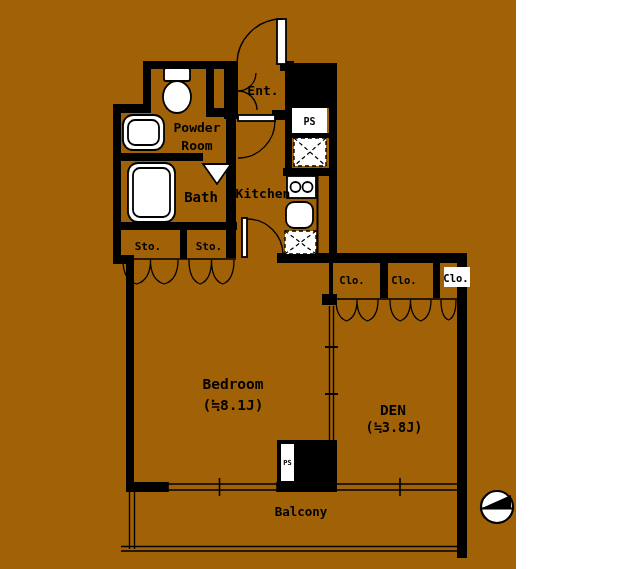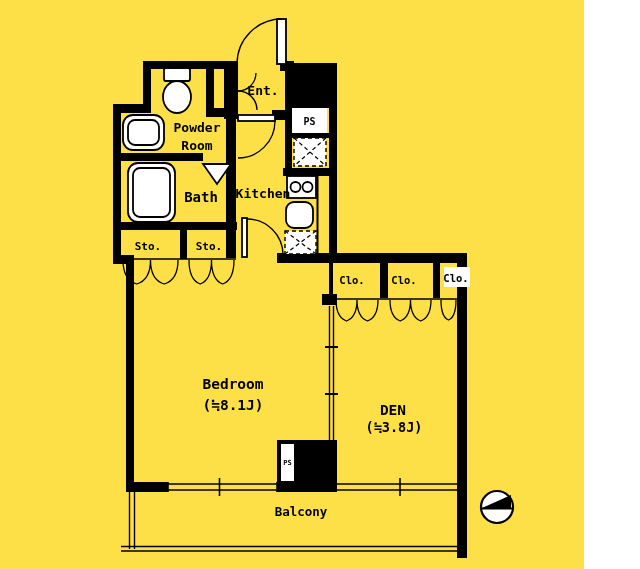--- a/index.html
+++ b/index.html
@@ -1,16 +1,16 @@
 <!DOCTYPE html>
 <html><head>
 <meta charset="utf-8">
 <style>
   html,body{margin:0;padding:0;background:#ffffff;}
-  .stage{position:relative;width:584px;height:569px;background:#fde047;overflow:hidden;}
+  .stage{position:relative;width:516px;height:569px;background:#a16207;overflow:hidden;}
   svg{position:absolute;left:0;top:0;}
   text{font-family:"DejaVu Sans Mono","DejaVu Sans",monospace;font-weight:bold;fill:#000;}
   .wall{fill:#000000;stroke:none;}
   .ln{stroke:#000000;fill:none;}
   .fixture{fill:#ffffff;stroke:#000000;stroke-width:1.8;}
   .arc{fill:none;stroke:#000000;stroke-width:1.3;}
   .dashbox{fill:#ffffff;stroke:#000000;stroke-width:1.4;stroke-dasharray:4 3;}
   .dashx{stroke:#000000;stroke-width:1.2;stroke-dasharray:4 3;fill:none;}
   .win{stroke:#000000;stroke-width:1.6;fill:none;}
   .thin{stroke:#000000;stroke-width:1.4;fill:none;}

